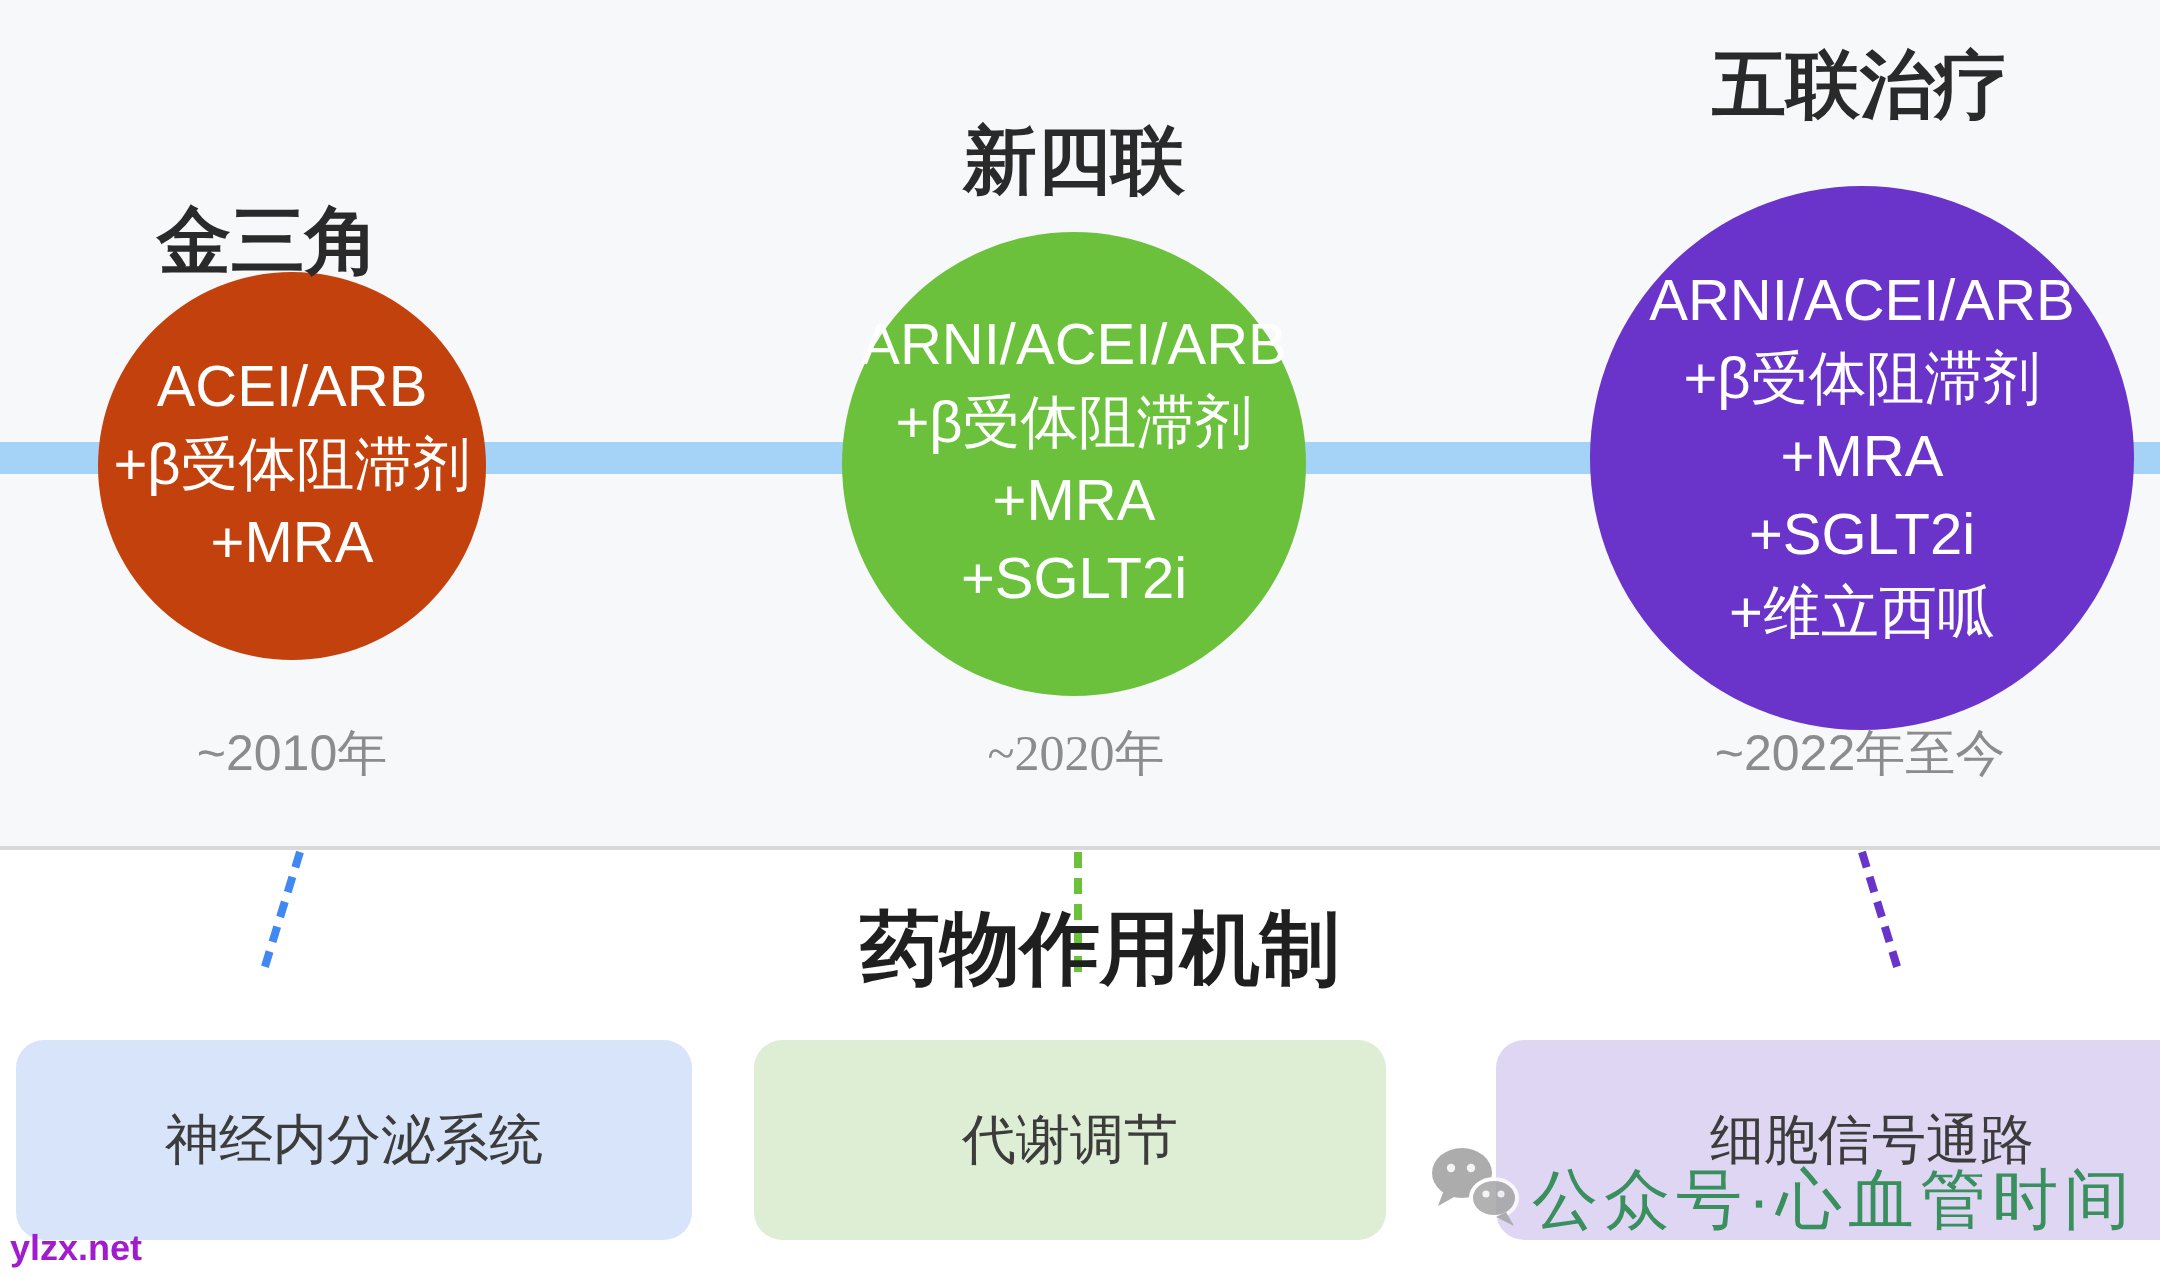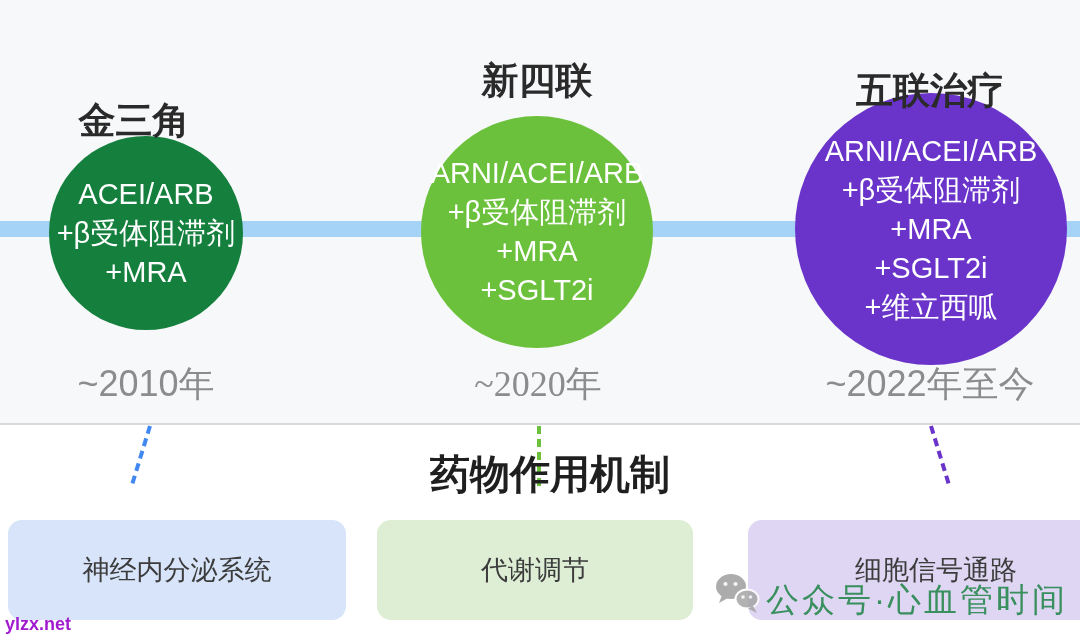--- a/index.html
+++ b/index.html
@@ -43,24 +43,24 @@
   .stage-title {
     position: absolute;
     font-weight: bold;
     font-size: 37px;
     color: #2a2a2a;
     text-align: center;
     z-index: 3;
   }
   .title-1 { left: 34px;  top: 96px; width: 200px; }
   .title-2 { left: 437px; top: 56px; width: 200px; }
-  .title-3 { left: 800px; top: 18px; width: 260px; margin-top: 48px; }
+  .title-3 { left: 800px; top: 18px; width: 260px; }
   .year-label {
     position: absolute;
-    font-size: 36px;
+    font-size: 25px;
     color: #8c8c8c;
     text-align: center;
     z-index: 3;
   }
   .year-1 { left: 46px;  top: 360px; width: 200px; }
   .year-2 { left: 438px; top: 360px; width: 200px; font-family: Liberation Serif, serif; }
   .year-3 { left: 800px; top: 360px; width: 260px; }
   .connector {
     position: absolute;
     top: 426px;
@@ -126,21 +126,21 @@
 </head>
 <body>
 
 <div class="canvas">
 
   <div class="top-section" style="background-color: rgb(247, 248, 250);">
     <div class="timeline-band" style="background-color: rgb(165, 211, 248);"></div>
   </div>
 
   <div class="stage-title title-1">金三角</div>
-  <div class="circle circle-1" style="background-color: #15803d;">
+  <div class="circle circle-1" style="background-color: #c2410c;">
     <div>ACEI/ARB</div>
     <div>+β受体阻滞剂</div>
     <div>+MRA</div>
   </div>
   <div class="year-label year-1">~2010年</div>
   <div class="connector connector-1" style="border-left-color: rgb(65, 137, 240);"></div>
 
   <div class="stage-title title-2">新四联</div>
   <div class="circle circle-2" style="background-color: rgb(108, 193, 60);">
     <div>ARNI/ACEI/ARB</div>

